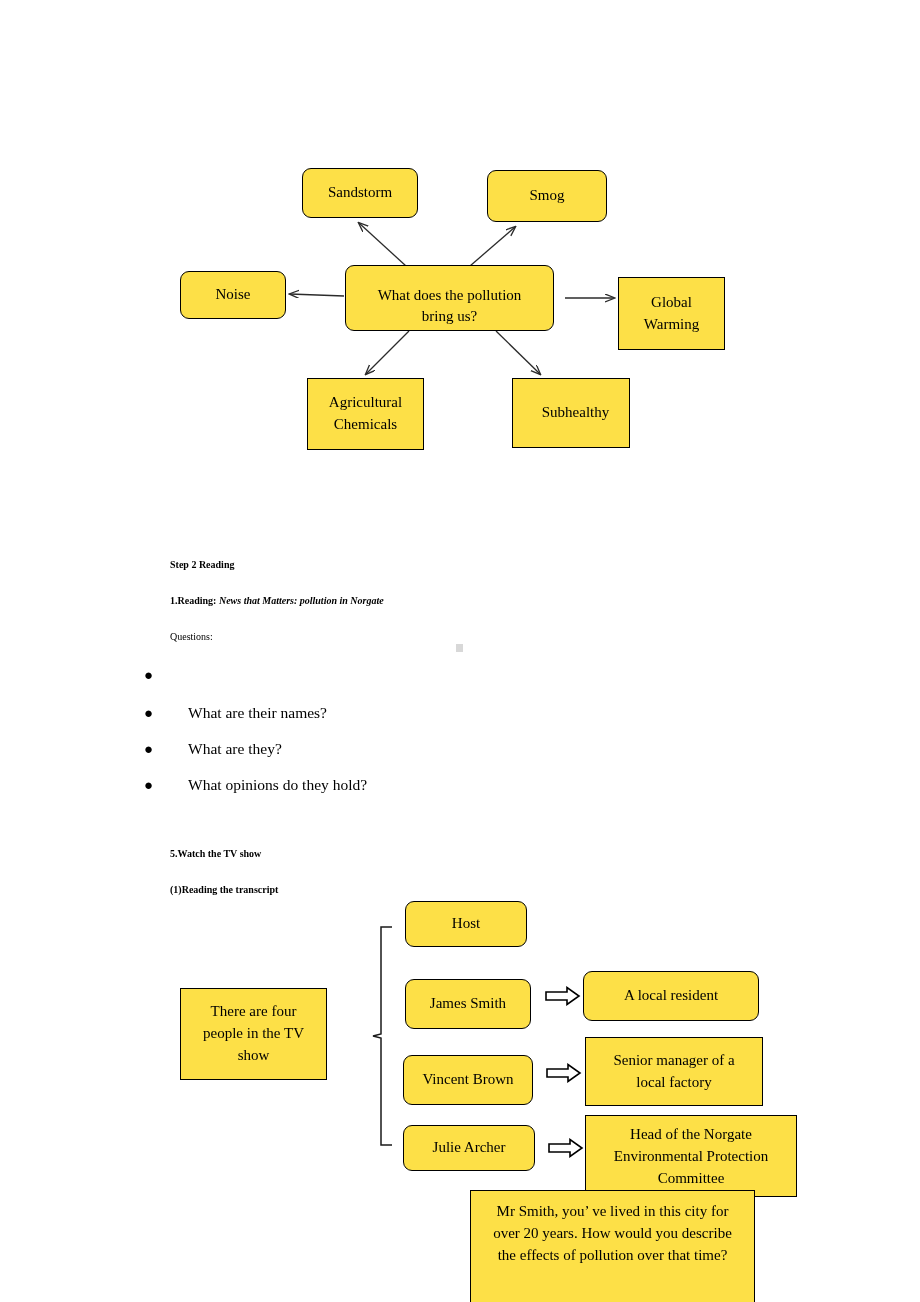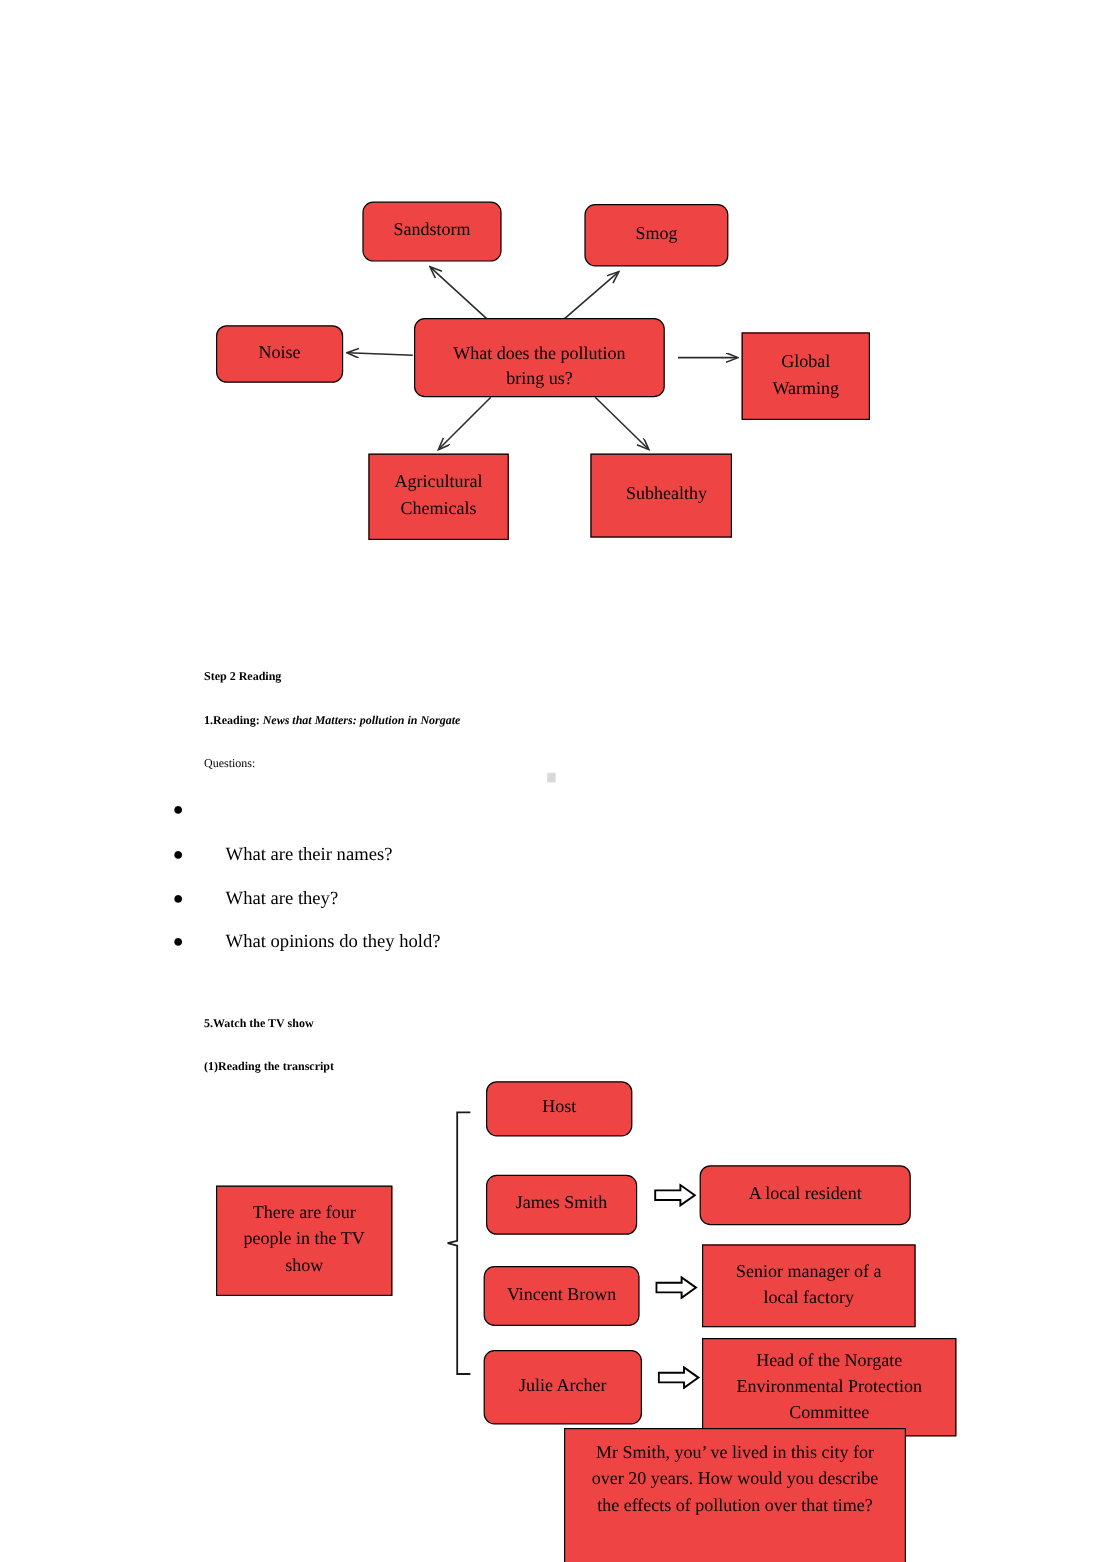--- a/index.html
+++ b/index.html
@@ -15,21 +15,21 @@
     font-family: "Liberation Serif", "DejaVu Serif", serif;
     color: #000000;
   }
 
   
   .node {
     position: absolute;
     box-sizing: border-box;
     border: 1.6px solid #000;
     border-radius: 9px;
-    background: #ef4444;
+    background: #fde047;
     display: flex;
     align-items: center;
     justify-content: center;
     text-align: center;
     font-size: 15px;
     line-height: 1.45;
     padding: 2px 6px;
     z-index: 2;
   }
   .node.tall { border-radius: 0; }
@@ -129,21 +129,21 @@
   </div>
 
   <div class="node tall" style="left:618px; top:277px; width:107px; height:73px;">
     <span style="display:block; max-width:70px;">Global Warming</span>
   </div>
 
   <div class="node tall" style="left:307px; top:378px; width:117px; height:72px;">
     <span style="display:block; max-width:92px;">Agricultural Chemicals</span>
   </div>
 
-  <div class="node tall" style="left:492px; top:378px; width:118px; height:70px;padding-left:15px;">
+  <div class="node tall" style="left:512px; top:378px; width:118px; height:70px;padding-left:15px;">
     <span>Subhealthy</span>
   </div>
 </div>
 
 <div>
   <div class="txt bold" style="left:170px; top:560px;">Step 2 Reading</div>
 
   <div class="txt bold" style="left:170px; top:596px;">
     <span>1.Reading: </span><span class="ital">News that Matters: pollution in Norgate</span>
   </div>
@@ -200,21 +200,21 @@
   </div>
 
   <svg class="arrow-glyph" style="left:546px; top:1063px;" viewBox="0 0 36 20" xmlns="http://www.w3.org/2000/svg">
     <path d="M1,6 L22,6 L22,1.5 L34,10 L22,18.5 L22,14 L1,14 Z" fill="#ffffff" stroke="#000" stroke-width="1.6" stroke-linejoin="miter"></path>
   </svg>
 
   <div class="node tall" style="left:585px; top:1037px; width:178px; height:69px;">
     <span style="display:block; max-width:150px;">Senior manager of a local factory</span>
   </div>
 
-  <div class="node" style="left:403px; top:1125px; width:132px; height:62px;">
+  <div class="node" style="left:403px; top:1125px; width:132px; height:46px;">
     <span>Julie Archer</span>
   </div>
 
   <svg class="arrow-glyph" style="left:548px; top:1138px;" viewBox="0 0 36 20" xmlns="http://www.w3.org/2000/svg">
     <path d="M1,6 L22,6 L22,1.5 L34,10 L22,18.5 L22,14 L1,14 Z" fill="#ffffff" stroke="#000" stroke-width="1.6" stroke-linejoin="miter"></path>
   </svg>
 
   <div class="node tall" style="left:585px; top:1115px; width:212px; height:82px; align-items:flex-start; padding-top:8px;">
     <span style="display:block; max-width:162px;">Head of the Norgate Environmental Protection Committee</span>
   </div>

